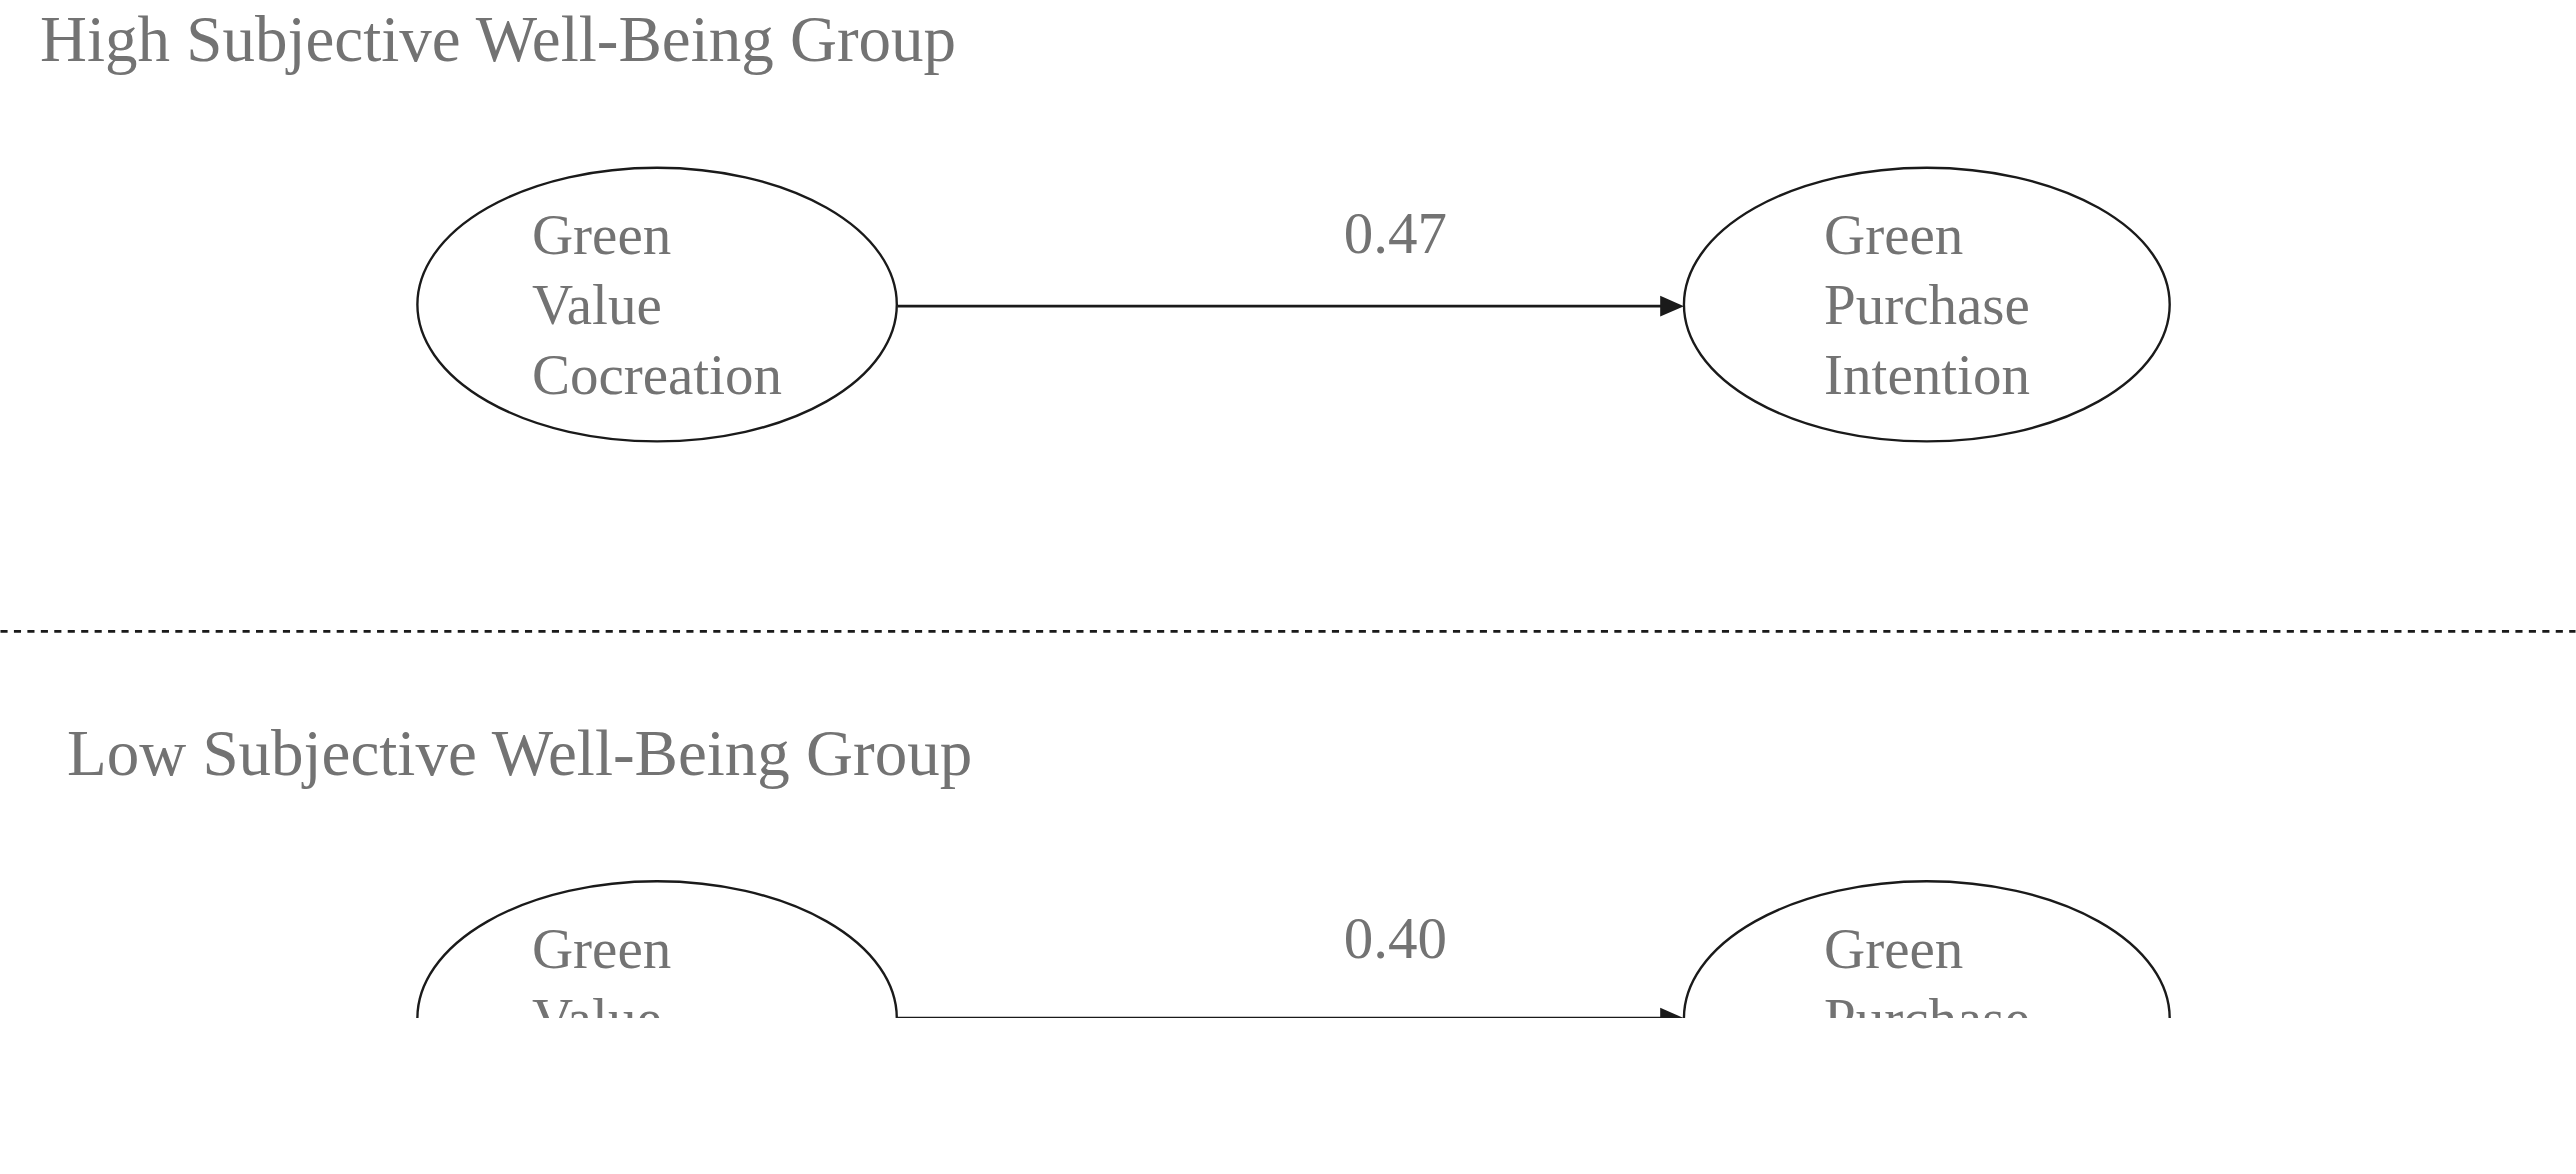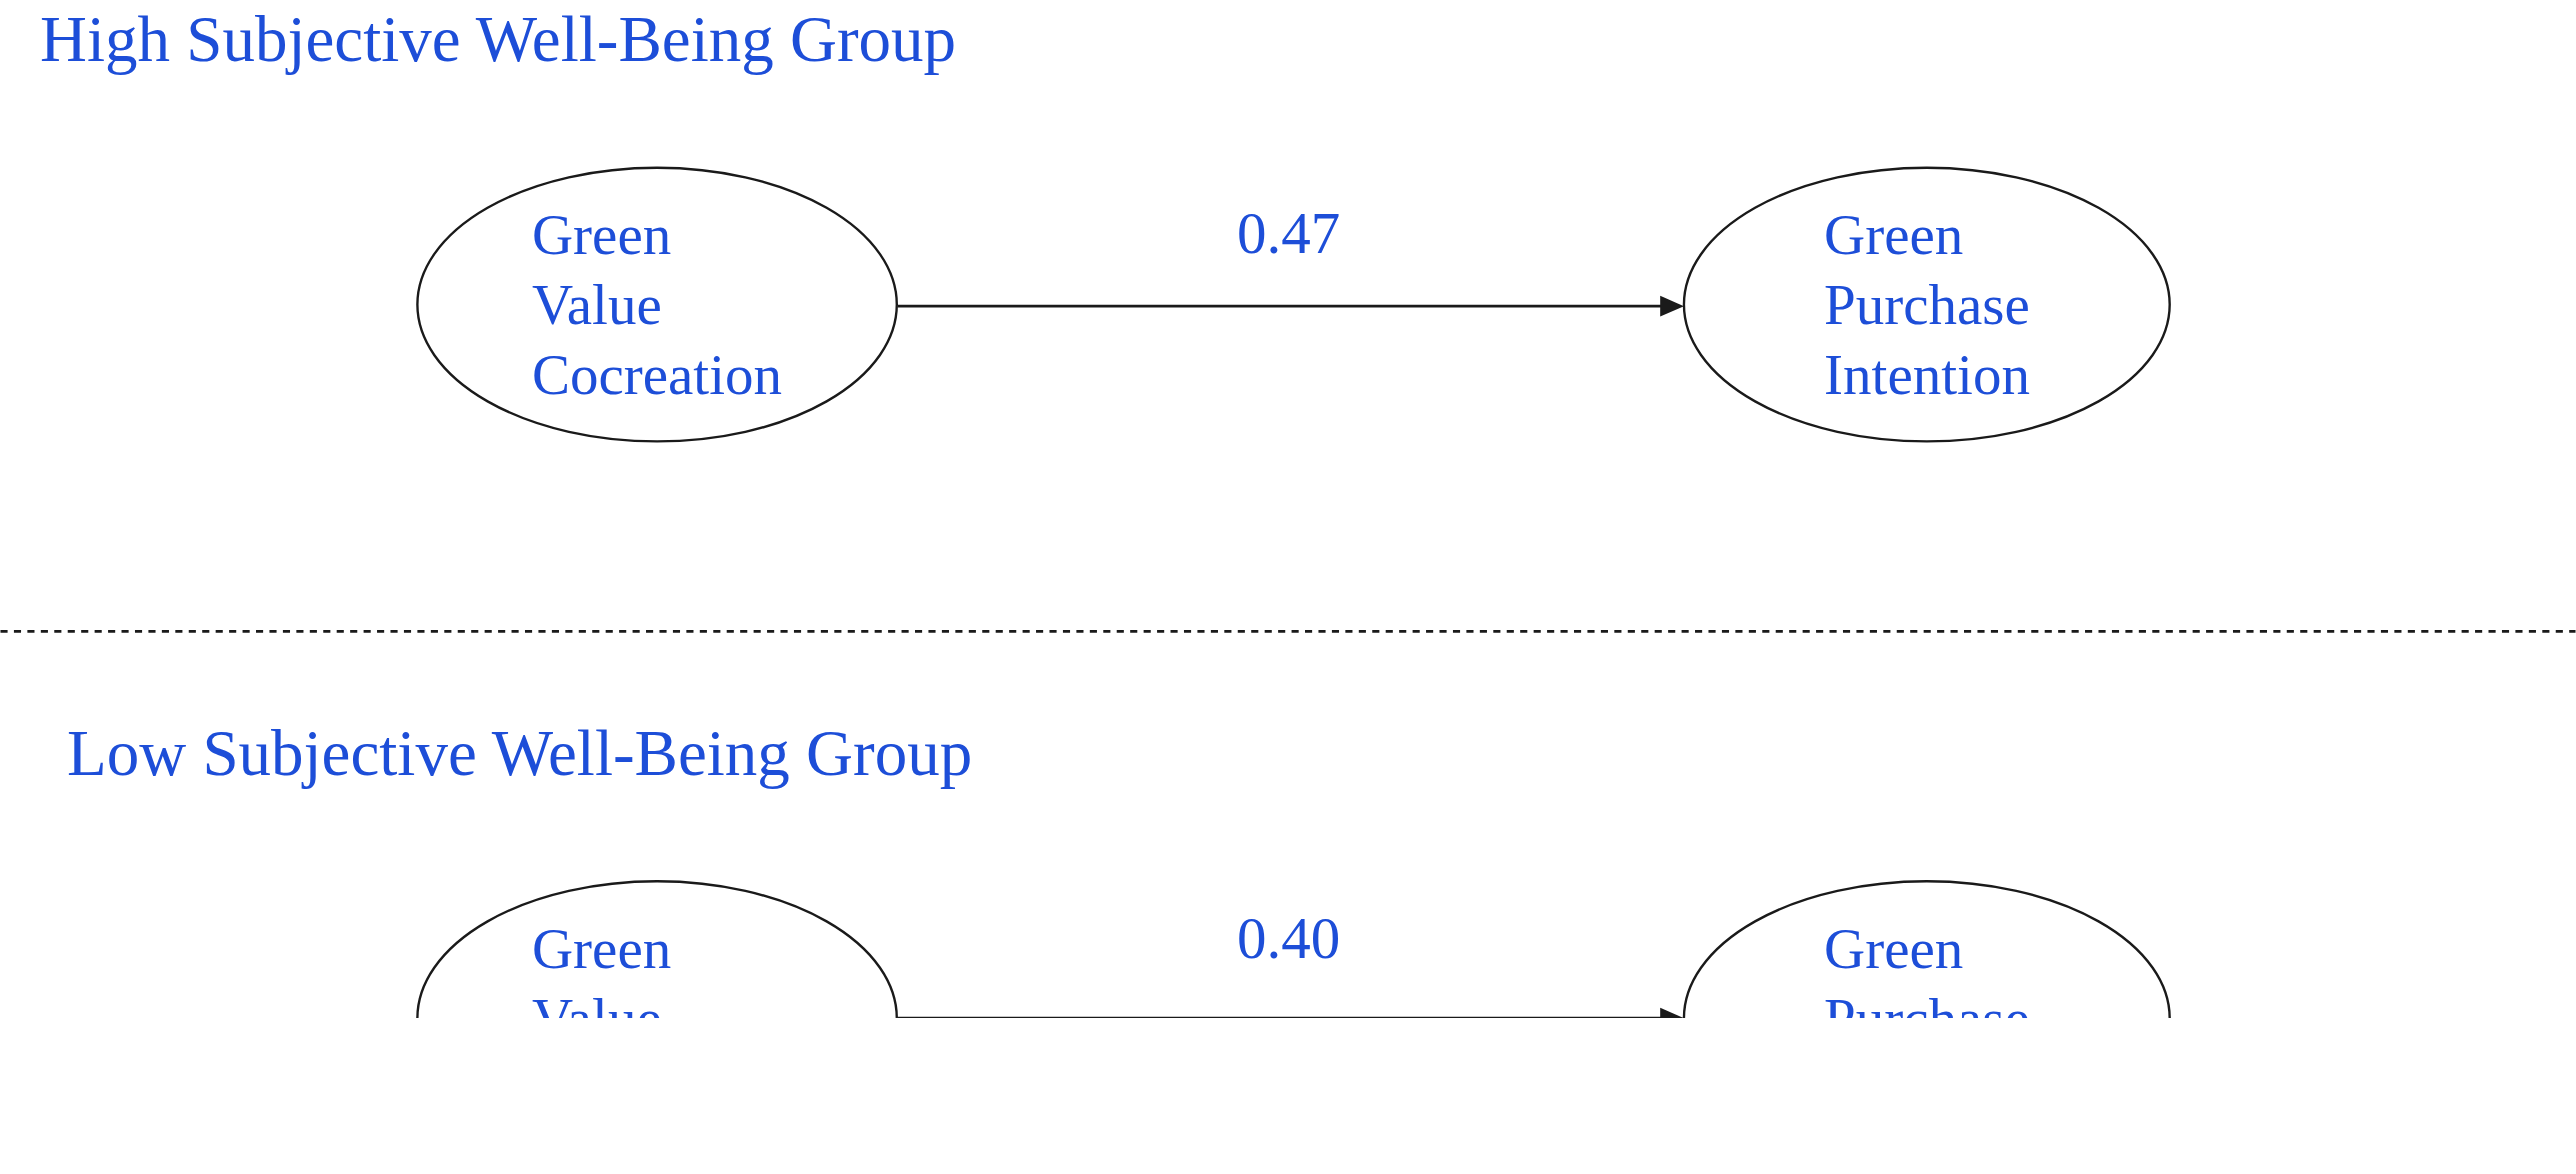--- a/index.html
+++ b/index.html
@@ -6,21 +6,21 @@
     margin: 0;
     padding: 0;
     background: #ffffff;
   }
   .canvas {
     position: relative;
     width: 2576px;
     height: 1018px;
     background: #ffffff;
     font-family: "Liberation Serif", "DejaVu Serif", serif;
-    color: #1d4ed8;
+    color: #737373;
     overflow: hidden;
   }
   .shape-layer {
     position: absolute;
     left: 0;
     top: 0;
     width: 2576px;
     height: 1174px;
   }
   .group-title {
@@ -41,21 +41,21 @@
     white-space: pre-line;
   }
   .node-label.g1-source { left: 417px;  top: 168px;  width: 480px; height: 274px; }
   .node-label.g1-target { left: 1684px; top: 168px;  width: 486px; height: 274px; }
   .node-label.g2-source { left: 417px;  top: 882px; width: 480px; height: 274px; }
   .node-label.g2-target { left: 1684px; top: 882px; width: 486px; height: 274px; }
   .coefficient {
     position: absolute;
     width: 317px;
     left: 1130px;
-    text-align: center;
+    text-align: right;
     font-size: 59px;
     line-height: 60px;
   }
   .coefficient.g1 { top: 203px; }
   .coefficient.g2 { top: 908px; }
 </style>
 </head>
 <body>
 
 <div class="canvas">

